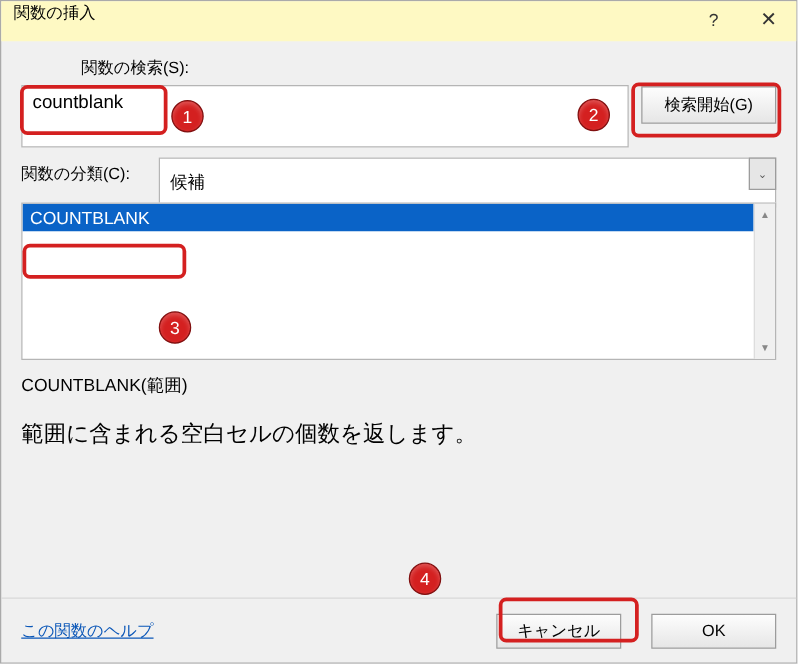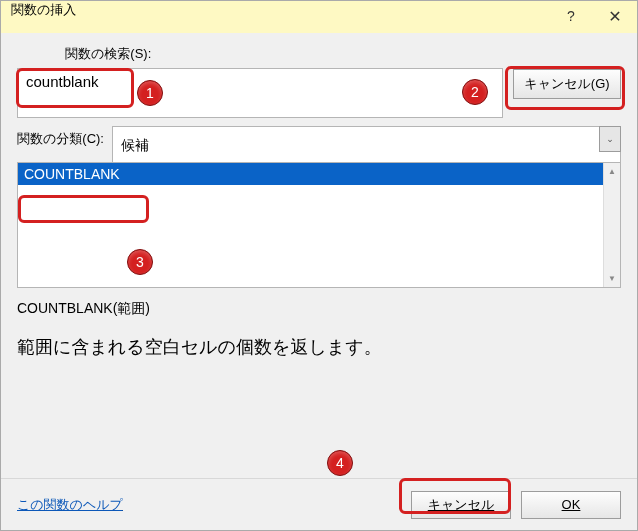--- a/index.html
+++ b/index.html
@@ -66,21 +66,21 @@
     margin-top: 1px;
     background: linear-gradient(#fdfdfd,#e6e6e6);
     border: 1px solid #9c9c9c;
     font-family: inherit;
     font-size: 13px;
     cursor: pointer;
   }
   .category-row {
     display: flex;
     align-items: center;
-    gap: 8px;
+    gap: 23px;
     margin-top: 8px;
     margin-bottom: 10px;
   }
   .category-row label { font-size: 13px; white-space: nowrap; }
   .select-wrap {
     flex: 1;
     position: relative;
     height: 26px;
   }
   .select-box {
@@ -132,22 +132,21 @@
   .syntax { margin-top: 12px; font-size: 14px; }
   .desc { margin-top: 16px; font-size: 18px; line-height: 1.5; }
   .footer {
     position: absolute;
     left: 0; right: 0; bottom: 0;
     height: 52px;
     border-top: 1px solid #d8d8d8;
     display: flex;
     align-items: center;
     padding: 0 16px;
-    gap: 10px;
-    text-decoration: underline;
+    gap: 24px;
   }
   .help-link {
     color: #0b57b8;
     text-decoration: underline;
     font-size: 13px;
     flex: 1;
     cursor: pointer;
   }
   .footer-btn {
     width: 100px;
@@ -192,21 +191,21 @@
   </div>
 
   <div class="content">
 
     <div class="label-row">関数の検索(S):</div>
 
     <div class="search-row">
       <div class="search-area">
         <textarea class="search-input" style="">countblank</textarea>
       </div>
-      <button class="go-button">キャンセル(G)</button>
+      <button class="go-button">検索開始(G)</button>
     </div>
 
     <div class="category-row">
       <label>関数の分類(C):</label>
       <div class="select-wrap">
         <div class="select-box">候補</div>
         <div class="select-arrow">⌄</div>
       </div>
     </div>
 

